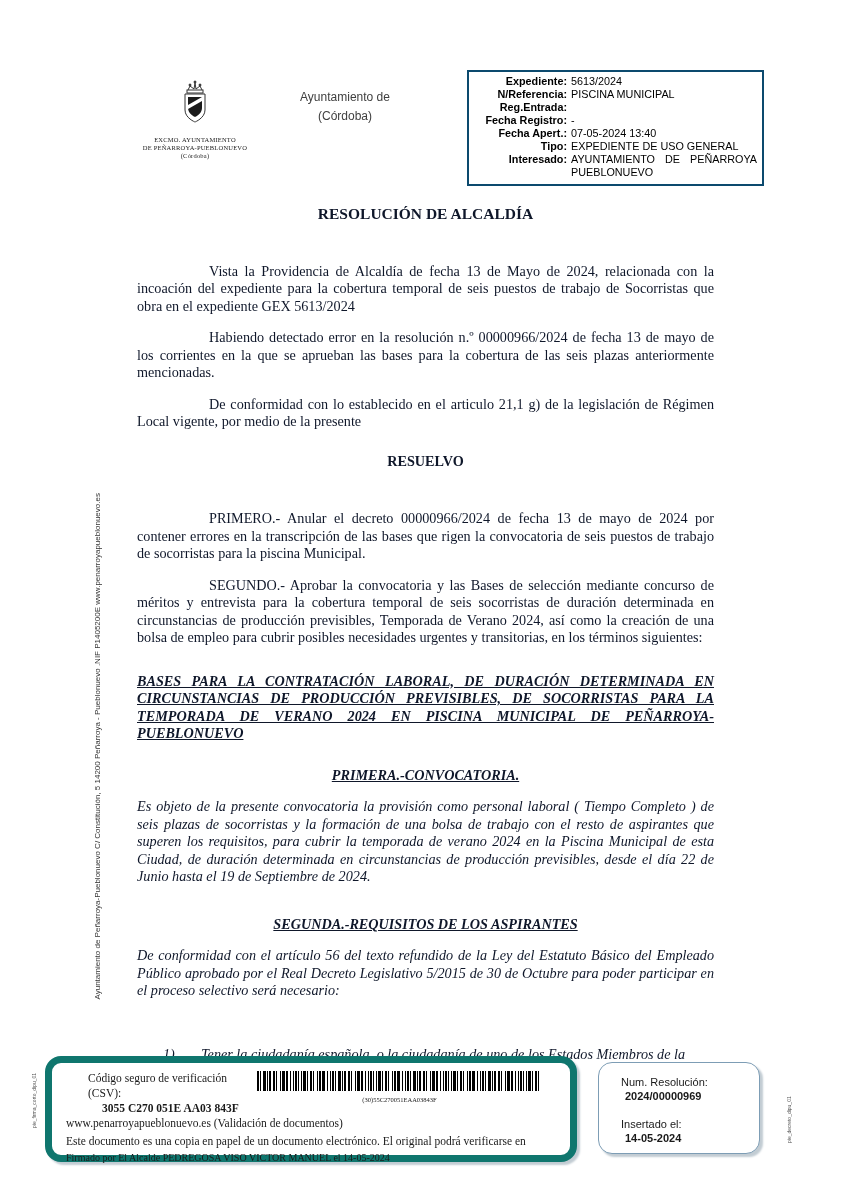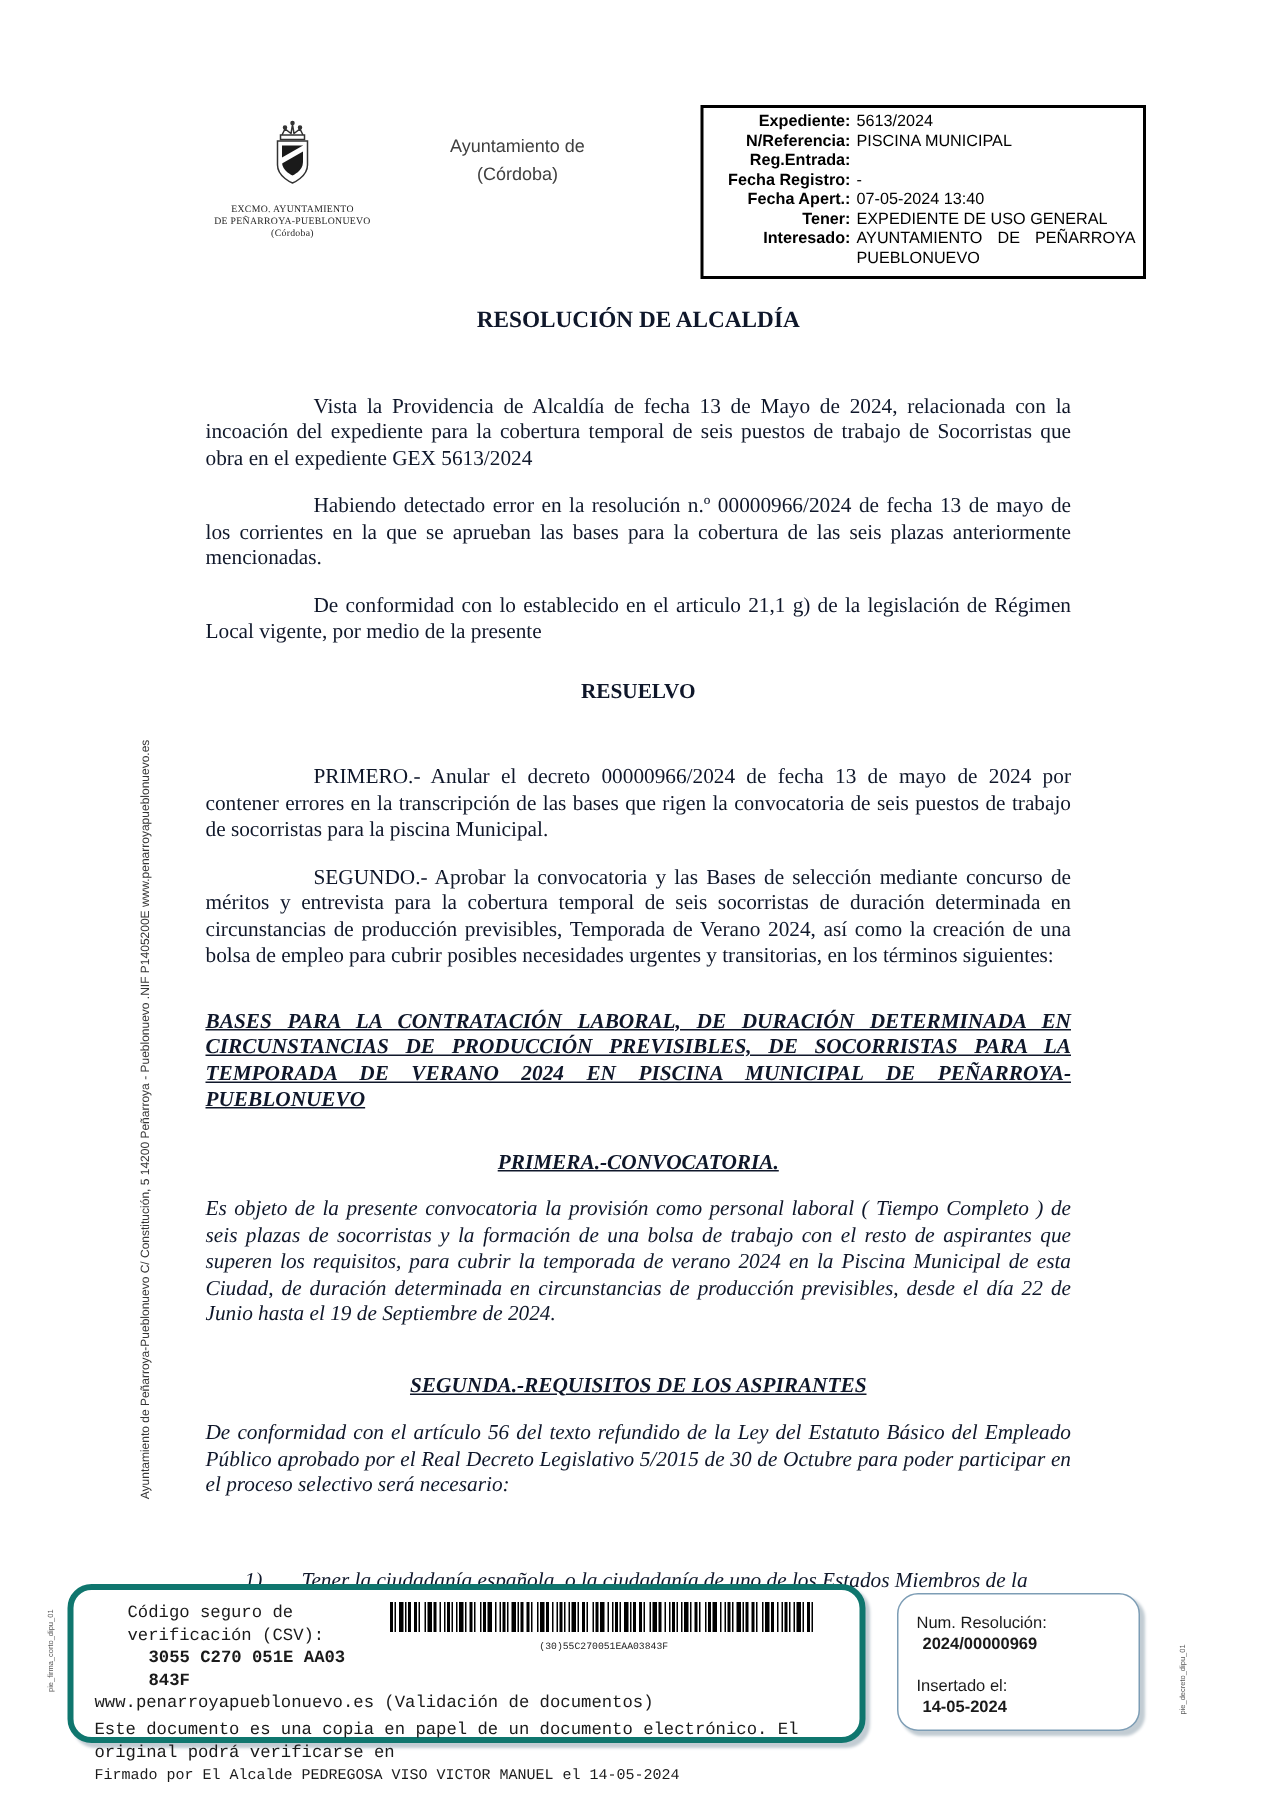--- a/index.html
+++ b/index.html
@@ -5,21 +5,21 @@
   html,body{margin:0;padding:0;}
   body{background:#e8e8e8;font-family:"Liberation Serif",serif;}
   .page{position:relative;width:849px;height:1200px;background:#ffffff;margin:0 auto;overflow:hidden;}
 
   
   .coat-block{position:absolute;left:140px;top:80px;width:110px;text-align:center;}
   .coat-svg{display:block;margin:0 auto;}
   .coat-caption{font-family:"Liberation Serif",serif;font-size:6.5px;line-height:8px;color:#222;letter-spacing:.2px;}
   .hdr-title{position:absolute;left:225px;top:88px;width:240px;text-align:center;
              font-family:"Liberation Sans",sans-serif;font-weight:normal;font-size:12px;line-height:19px;color:#404040;}
-  .exp-box{position:absolute;left:467px;top:70px;width:288px;border:2px solid #000000;background:#fff;
+  .exp-box{position:absolute;left:467px;top:70px;width:288px;border:2px solid #0c4a6e;background:#fff;
            font-family:"Liberation Sans",sans-serif;font-size:10.8px;line-height:13px;color:#000;padding:3px 5px 5px 0;}
   .exp-row{display:flex;}
   .exp-label{width:98px;text-align:right;font-weight:bold;flex:0 0 98px;}
   .exp-value{padding-left:4px;flex:1;}
   .exp-value.justify{text-align:justify;}
 
   
   .content{position:absolute;left:137px;top:205px;width:577px;color:#0f172a;font-size:14.2px;line-height:17.5px;}
   .doc-title{text-align:center;font-weight:bold;font-size:15.5px;margin:0 0 40px 0;}
   .para{text-align:justify;text-indent:72px;margin:0 0 14px 0;}
@@ -34,34 +34,34 @@
   
   .side-text{position:absolute;left:-141px;top:753px;width:480px;height:13px;
              transform:rotate(-90deg);font-family:"Liberation Sans",sans-serif;font-size:8px;color:#333;
              white-space:nowrap;text-align:center;}
   .tiny-vert{position:absolute;transform:rotate(-90deg);font-family:"Liberation Sans",sans-serif;
              font-size:5px;color:#555;white-space:nowrap;}
   .tiny-left{left:6px;top:1097px;width:56px;}
   .tiny-right{left:761px;top:1112px;width:56px;}
 
   
-  .csv-box{position:absolute;left:45px;top:1056px;width:532px;height:106px;border:4px solid #0f766e;
+  .csv-box{position:absolute;left:45px;top:1056px;width:532px;height:106px;border:7px solid #0f766e;
            border-radius:16px;background:#fff;box-shadow:3px 3px 2px #c2ccd3;
-           font-family:Liberation Mono, monospace;color:#1a1a1a;padding:8px 14px;box-sizing:border-box;}
+           font-family:Liberation Serif, serif;color:#1a1a1a;padding:8px 14px;box-sizing:border-box;}
   .csv-top{display:flex;justify-content:space-between;}
   .csv-labels{font-size:11.5px;line-height:15px;padding-left:22px;}
   .csv-code{font-weight:bold;padding-left:14px;}
   .bc-wrap{text-align:center;padding-right:14px;}
   .bc-caption{font-size:6.5px;color:#222;margin-top:1px;}
   .csv-line{font-size:11.5px;line-height:15px;margin-top:3px;}
   .csv-signed{font-size:10px;margin-top:3px;}
   .res-box{position:absolute;left:598px;top:1062px;width:162px;height:92px;border:1px solid #7d9db5;
            border-radius:14px;background:#fff;box-shadow:3px 3px 2px #c2ccd3;
            font-family:"Liberation Sans",sans-serif;color:#1a1a1a;font-size:11px;line-height:14px;
-           padding:12px 0 0 12px;box-sizing:border-box;}
+           padding:12px 0 0 22px;box-sizing:border-box;}
   .res-bold{font-weight:bold;padding-left:4px;}
   .res-gap{height:14px;}
 </style>
 </head>
 <body>
 
 <div class="page">
 
   <div class="coat-block">
     <svg class="coat-svg" width="44" height="56" viewBox="0 0 44 56">
@@ -103,21 +103,21 @@
     </div>
     <div class="exp-row">
       <span class="exp-label">Fecha Registro:</span>
       <span class="exp-value">-</span>
     </div>
     <div class="exp-row">
       <span class="exp-label">Fecha Apert.:</span>
       <span class="exp-value">07-05-2024 13:40</span>
     </div>
     <div class="exp-row">
-      <span class="exp-label">Tener:</span>
+      <span class="exp-label">Tipo:</span>
       <span class="exp-value">EXPEDIENTE DE USO GENERAL</span>
     </div>
     <div class="exp-row">
       <span class="exp-label">Interesado:</span>
       <span class="exp-value justify">AYUNTAMIENTO DE PEÑARROYA PUEBLONUEVO</span>
     </div>
   </div>
 
   <div class="content">
     <div class="doc-title">RESOLUCIÓN DE ALCALDÍA</div>

